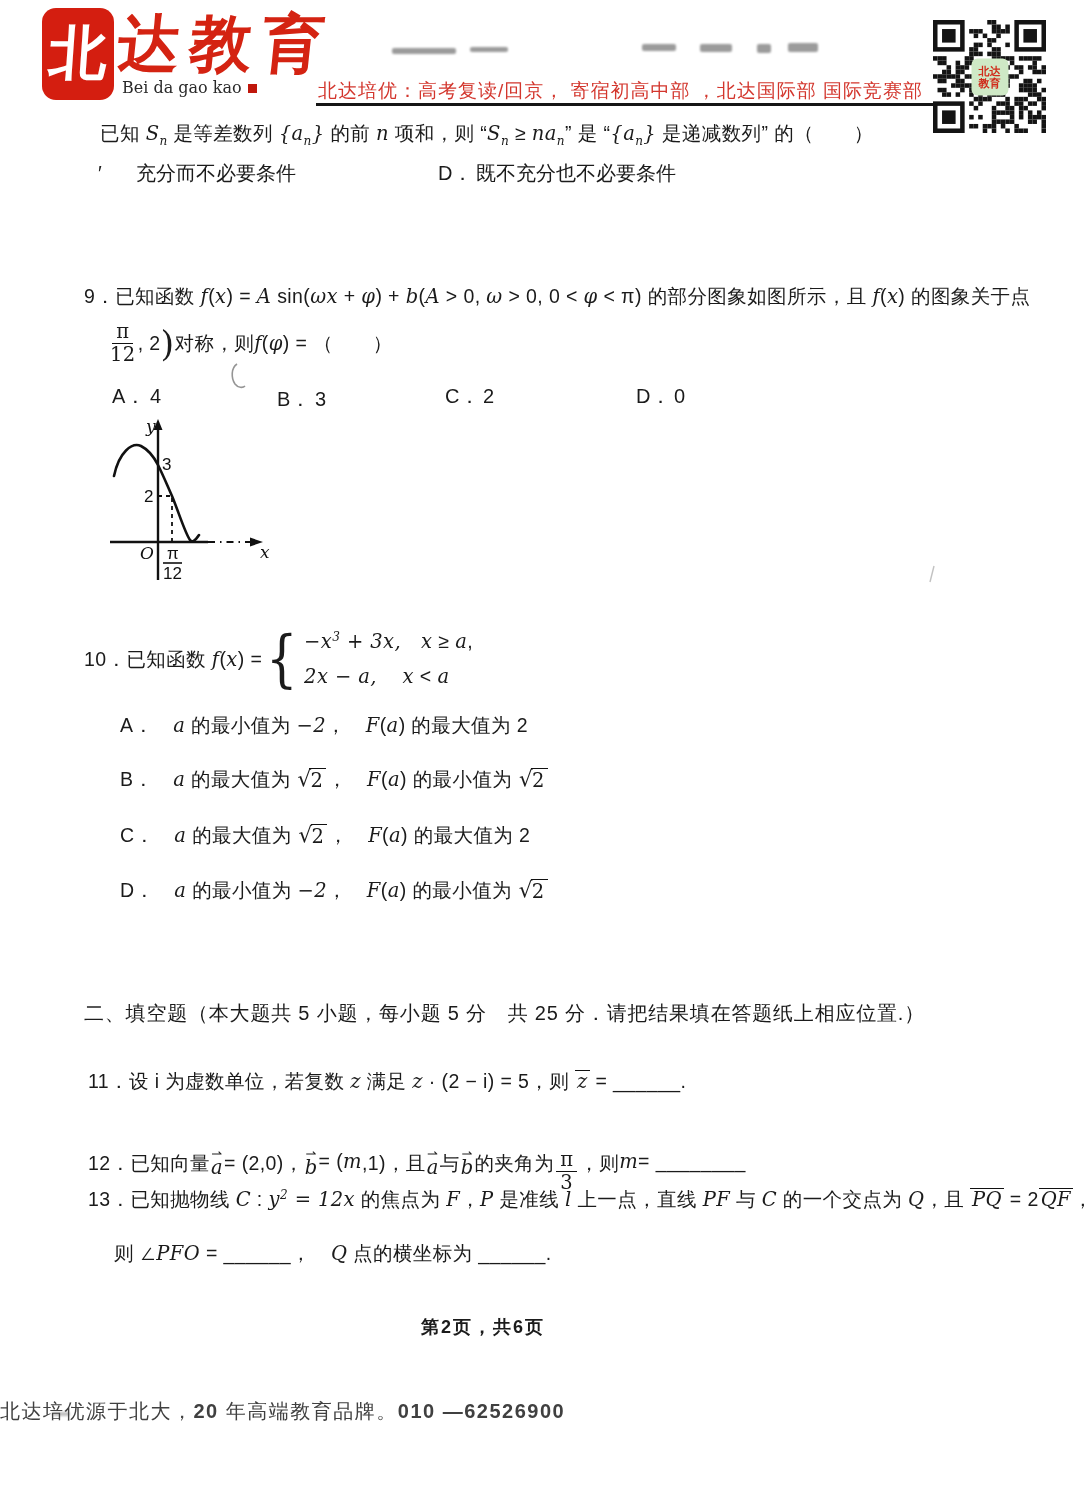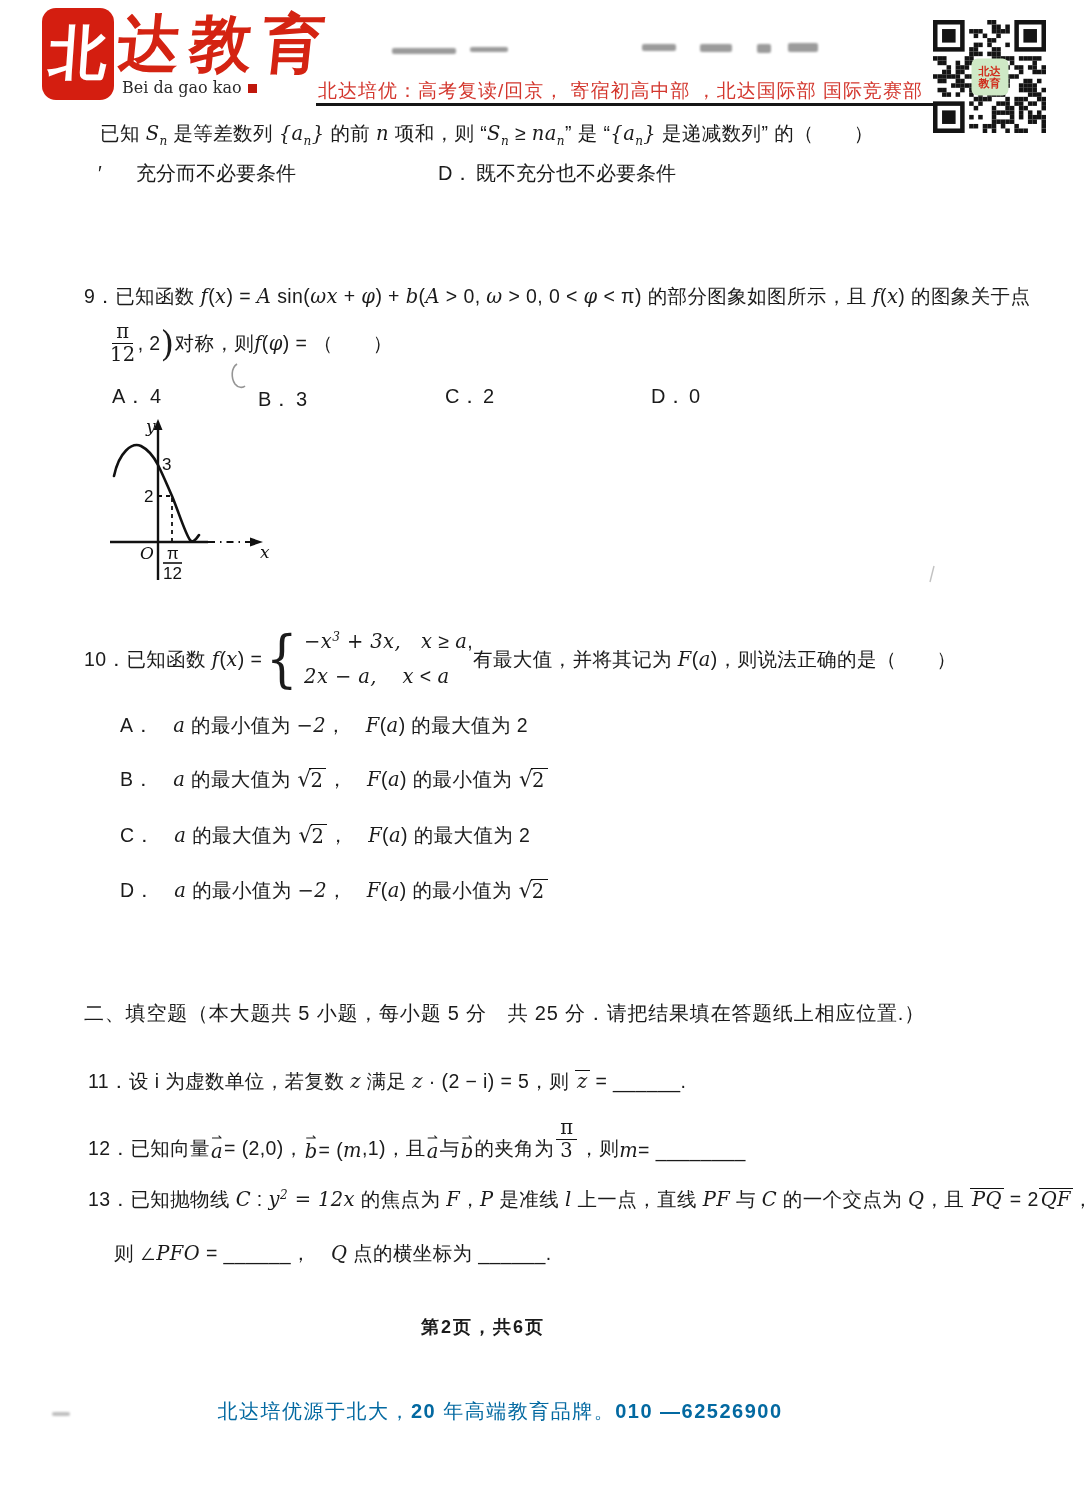--- a/index.html
+++ b/index.html
@@ -60,21 +60,21 @@
   .q9-opts { left:110px; top:383px; width:700px; }
   .q9-opts .opt { position:absolute; white-space:nowrap; }
 
   .piecewise { display:inline-flex; align-items:center; gap:2px; vertical-align:middle; }
   .piecewise .brace { font-size:62px; font-weight:200; font-family:"DejaVu Serif", serif; transform:scaleX(.8); line-height:.9; }
   .piecewise .rows { display:flex; flex-direction:column; gap:8px; }
 
   .sec-title { font-size:20px; font-weight:normal; letter-spacing:.8px; }
 
   .page-num { left:0; top:1315px; width:966px; text-align:center; font-size:18px; font-weight:bold; letter-spacing:2px; }
-  .red-footer { left:0; top:1398px; width:1000px; text-align:center; font-size:20px; color:#0369a1; letter-spacing:1.5px; }
+  .red-footer { left:0; top:1398px; width:1000px; text-align:left; font-size:20px; color:#404040; letter-spacing:1.5px; }
   .red-footer .bold { font-weight:bold; }
 
   .fig-wrap { left:88px; top:412px; }
   .fig .ax { stroke:#111; stroke-width:2.4; fill:none; }
   .fig .dash { stroke-dasharray:7 5 1.5 5; stroke-width:2; }
   .fig .guide { stroke:#111; stroke-width:1.8; stroke-dasharray:4 4; fill:none; }
   .fig .curve { stroke:#111; stroke-width:2.6; fill:none; stroke-linecap:round; }
   .fig text { font-size:17px; fill:#111; font-family:"Liberation Sans", sans-serif; }
   .fig .it { font-family:"DejaVu Serif", serif; font-style:italic; }
 
@@ -324,23 +324,23 @@
     <span class="big">)</span>
     <span> 对称，则 </span>
     <span class="math">f</span>
     <span>(</span>
     <span class="math">φ</span>
     <span>) = （　　）</span>
   </div>
 
 <div class="abs q9-opts">
   <div class="opt" style="left:2px;top:0"><span class="opt-label">A．</span><span>4</span></div>
-  <div class="opt" style="left:148px;top:3px"><span class="opt-label">B．</span><span>3</span></div>
+  <div class="opt" style="left:167px;top:3px"><span class="opt-label">B．</span><span>3</span></div>
   <div class="opt" style="left:335px;top:0"><span class="opt-label">C．</span><span>2</span></div>
-  <div class="opt" style="left:541px;top:0"><span class="opt-label">D．</span><span>0</span></div>
+  <div class="opt" style="left:526px;top:0"><span class="opt-label">D．</span><span>0</span></div>
 </div>
 
 <svg class="abs" style="left:225px;top:358px" width="36" height="36">
   <path class="pen-mark" d="M12,6 C6,10 6,20 10,26 C13,30 18,30 20,28"></path>
 </svg>
 
 <svg class="abs" style="left:922px;top:562px" width="20" height="26">
   <path d="M12,4 L8,20" stroke="#9a9a9a" stroke-width="1.4" fill="none" opacity=".6"></path>
 </svg>
 
@@ -367,21 +367,20 @@
 
 <div class="abs line" style="left:84px;top:628px;display:flex;align-items:center">
   <span><span>10．已知函数 </span><span class="math">f</span><span>(</span><span class="math">x</span><span>) = </span></span>
   <span class="piecewise">
     <span class="brace">{</span>
     <span class="rows">
       <span><span class="math">−x</span><sup>3</sup><span class="math"> + 3x,</span><span>　</span><span class="math">x</span><span> ≥ </span><span class="math">a</span><span>,</span></span>
       <span><span class="math">2x − a,</span><span>　 </span><span class="math">x</span><span> &lt; </span><span class="math">a</span></span>
     </span>
   </span>
-  <span><span>有最大值，并将其记为 </span><span class="math">F</span><span>(</span><span class="math">a</span><span>)</span><span>，则说法正确的是（　　）</span></span>
 </div>
 
 <div class="abs line" style="left:120px;top:712px"><span>A．　</span><span class="math">a</span><span> 的最小值为 </span><span class="math">−2</span><span>，　</span><span class="math">F</span><span>(</span><span class="math">a</span><span>)</span><span> 的最大值为 2</span></div>
 <div class="abs line" style="left:120px;top:766px"><span>B．　</span><span class="math">a</span><span> 的最大值为 </span><span class="sqrt">
       <span class="rad">√</span>
       <span class="rdx">2</span>
     </span><span>，　</span><span class="math">F</span><span>(</span><span class="math">a</span><span>)</span><span> 的最小值为 </span><span class="sqrt">
       <span class="rad">√</span>
       <span class="rdx">2</span>
     </span></div>
@@ -390,21 +389,21 @@
       <span class="rdx">2</span>
     </span><span>，　</span><span class="math">F</span><span>(</span><span class="math">a</span><span>)</span><span> 的最大值为 2</span></div>
 <div class="abs line" style="left:120px;top:877px"><span>D．　</span><span class="math">a</span><span> 的最小值为 </span><span class="math">−2</span><span>，　</span><span class="math">F</span><span>(</span><span class="math">a</span><span>)</span><span> 的最小值为 </span><span class="sqrt">
       <span class="rad">√</span>
       <span class="rdx">2</span>
     </span></div>
 
 <div class="abs sec-title" style="left:84px;top:1000px">二、填空题（本大题共 5 小题，每小题 5 分　共 25 分．请把结果填在答题纸上相应位置.）</div>
 
 <div class="abs line" style="left:88px;top:1068px"><span>11．设 i 为虚数单位，若复数 </span><span class="math">z</span><span> 满足 </span><span class="math">z</span><span> · (2 − i) = 5，则 </span><span class="over">z</span><span> = ______.</span></div>
-<div class="abs line" style="left:88px;top:1118px;display:flex;align-items:flex-end">
+<div class="abs line" style="left:88px;top:1150px;display:flex;align-items:flex-start">
     <span>12．已知向量 </span>
     <span class="vec">
       <span class="vec-a">⇀</span>
       <span class="vec-b">a</span>
     </span>
     <span> = (2,0)，</span>
     <span class="vec">
       <span class="vec-a">⇀</span>
       <span class="vec-b">b</span>
     </span>

